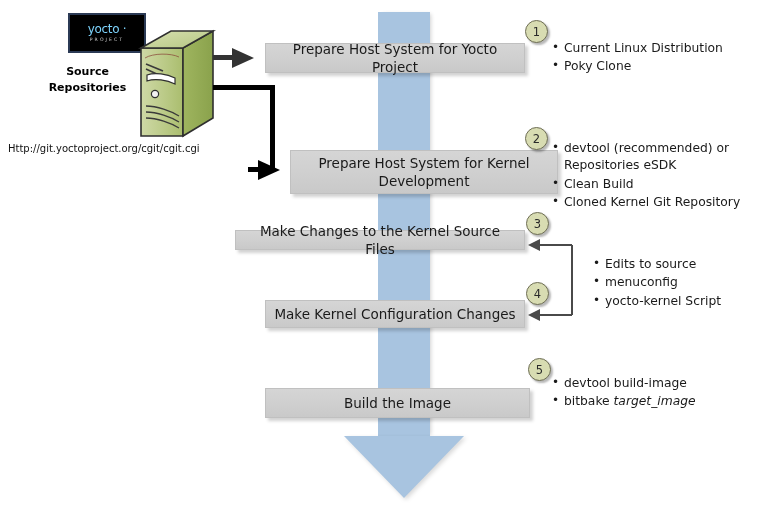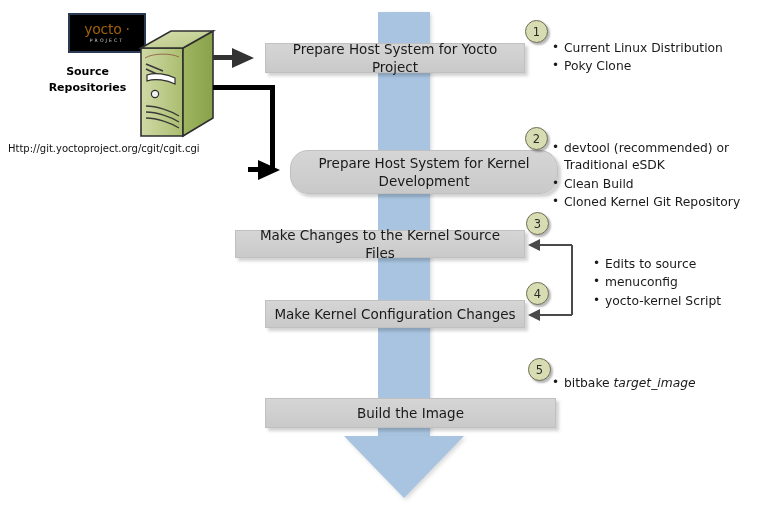--- a/index.html
+++ b/index.html
@@ -52,24 +52,24 @@
     align-items: center;
     justify-content: center;
     text-align: center;
     color: #1a1a1a;
     font-size: 13.5px;
     line-height: 1.35;
     box-sizing: border-box;
     padding: 2px 8px;
   }
   #box1 { left: 265px; top: 43px;  width: 260px; height: 30px; }
-  #box2 { left: 290px; top: 150px; width: 268px; height: 44px; border-radius: 18px; }
-  #box3 { left: 235px; top: 230px; width: 290px; height: 28px; text-align: center; }
+  #box2 { left: 290px; top: 150px; width: 268px; height: 44px; }
+  #box3 { left: 235px; top: 230px; width: 290px; height: 20px; text-align: center; }
   #box4 { left: 265px; top: 300px; width: 260px; height: 28px; }
-  #box5 { left: 265px; top: 398px; width: 291px; height: 30px; }
+  #box5 { left: 265px; top: 388px; width: 265px; height: 30px; }
 
   
   .step-circle {
     position: absolute;
     width: 23px;
     height: 23px;
     border-radius: 50%;
     background: #d8dcb2;
     border: 1.5px solid #6e6e55;
     box-shadow: 2px 2px 2px rgba(0,0,0,0.28);
@@ -124,22 +124,22 @@
     height: 40px;
     background: #000000;
     border: 2px solid #2b3a55;
     display: flex;
     flex-direction: column;
     align-items: center;
     justify-content: center;
     box-sizing: border-box;
   }
   #yocto-logo .lg-main {
-    color: #a16207;
-    font-size: 14px;
+    color: #7dd3fc;
+    font-size: 12px;
     letter-spacing: -0.3px;
     line-height: 1;
   }
   #yocto-logo .lg-sub {
     color: #cfcfcf;
     font-size: 4.6px;
     letter-spacing: 2.1px;
     margin-top: 3px;
     line-height: 1;
   }
@@ -278,34 +278,35 @@
   <div class="step-circle" id="circle3">3</div>
   <div class="step-circle" id="circle4">4</div>
   <div class="step-circle" id="circle5">5</div>
 
   <ul class="bullets" id="bullets1">
     <li>Current Linux Distribution</li>
     <li>Poky Clone</li>
   </ul>
 
   <ul class="bullets" id="bullets2">
-    <li>devtool (recommended) or Traditional eSDK</li>
+    <li>devtool (recommended) or Repositories eSDK</li>
     <li>Clean Build</li>
     <li>Cloned Kernel Git Repository</li>
   </ul>
 
   <div class="conn" id="brk-v"></div>
   <div class="conn" id="brk-h3"></div>
   <div class="conn" id="brk-h4"></div>
   <div class="brk-head" id="brk-head3"></div>
   <div class="brk-head" id="brk-head4"></div>
 
   <ul class="bullets" id="bullets3">
     <li>Edits to source</li>
     <li>menuconfig</li>
     <li>yocto-kernel Script</li>
   </ul>
 
   <ul class="bullets" id="bullets5">
+    <li>devtool build-image</li>
     <li><span>bitbake </span><span class="ital">target_image</span></li>
   </ul>
 
 </div>
 
 </body></html>

